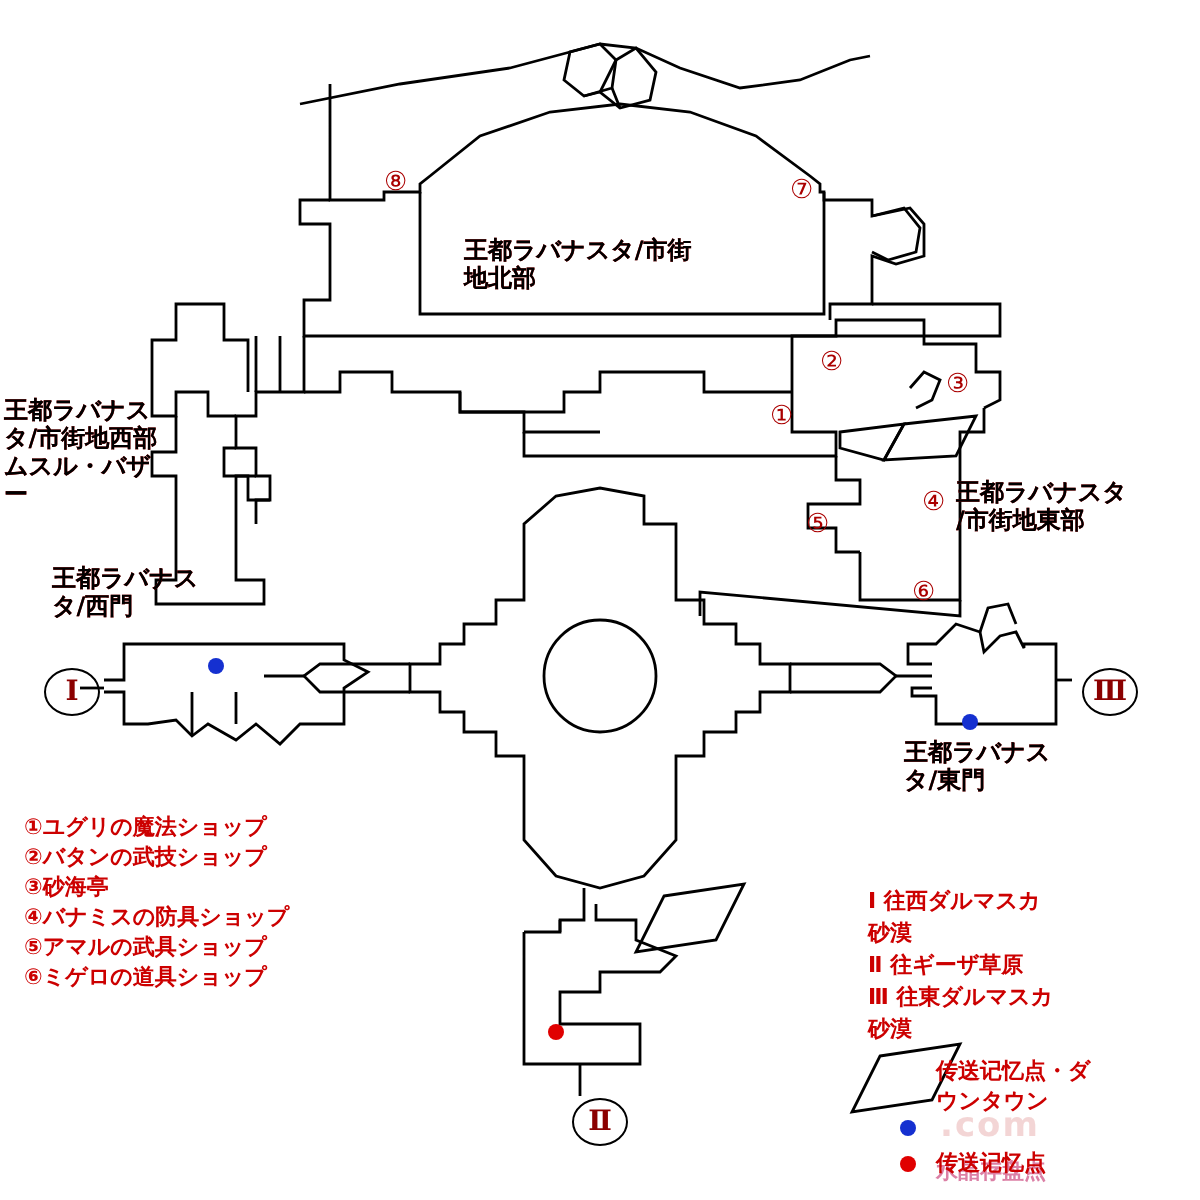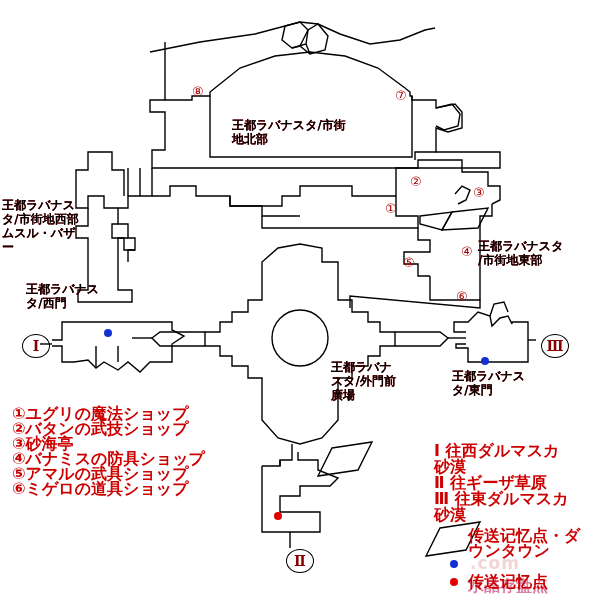--- a/index.html
+++ b/index.html
@@ -31,21 +31,21 @@
     line-height: 14px;
     letter-spacing: 0px;
     white-space: pre-line;
     text-shadow: 0 0 0 #cc0000;
   }
   .legend-text {
     position: absolute;
     color: #cc0000;
     font-family: "DejaVu Sans", sans-serif;
     font-weight: bold;
-    font-size: 16px;
+    font-size: 11px;
     line-height: 15px;
     white-space: pre-line;
   }
   .legend-shop {
     left: 12px;
     top: 406px;
   }
   .legend-shop-2 {
     left: 12px;
     top: 489px;
@@ -215,23 +215,20 @@
   <div class="map-label lbl-north">王都ラバナスタ/市街
 地北部</div>
   <div class="map-label lbl-west">王都ラバナス
 タ/市街地西部
 ムスル・バザ
 ー</div>
   <div class="map-label lbl-westgate">王都ラバナス
 タ/西門</div>
   <div class="map-label lbl-east">王都ラバナスタ
 /市街地東部</div>
-  <div class="map-label lbl-plaza">王都ラバナ
-スタ/外門前
-廣場</div>
   <div class="map-label lbl-eastgate">王都ラバナス
 タ/東門</div>
 
   <div id="circled-numbers-layer">
       <div class="circ-num" style="left: 385px; top: 202px;">①</div>
       <div class="circ-num" style="left: 410px; top: 175px;">②</div>
       <div class="circ-num" style="left: 473px; top: 186px;">③</div>
       <div class="circ-num" style="left: 461px; top: 245px;">④</div>
       <div class="circ-num" style="left: 403px; top: 256px;">⑤</div>
       <div class="circ-num" style="left: 456px; top: 290px;">⑥</div>

